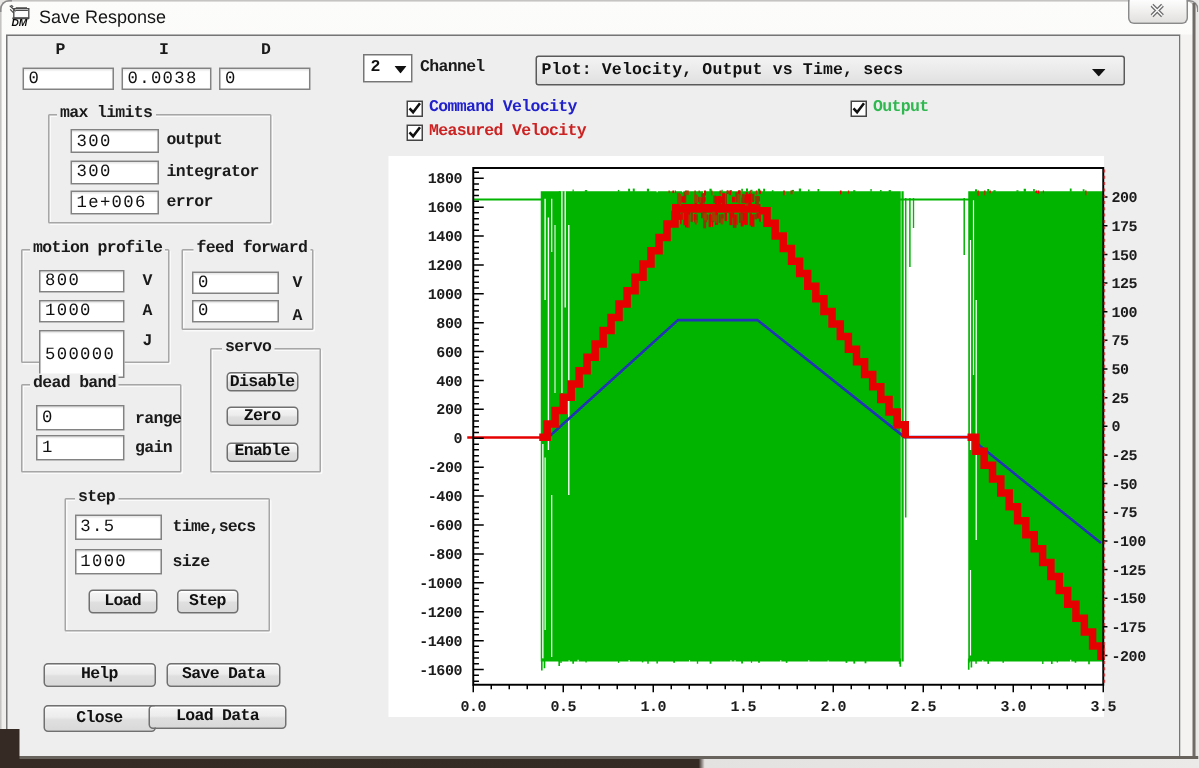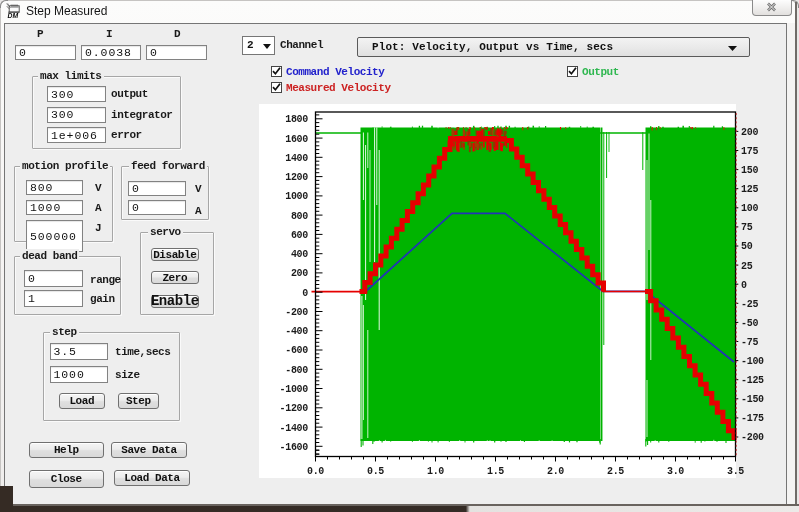--- a/index.html
+++ b/index.html
@@ -27,40 +27,40 @@
   box-shadow:1px 1px 0 rgba(255,255,255,.7), inset 1px 1px 0 rgba(255,255,255,.7)}
 .en{position:absolute;background:#fff;border:1px solid #828282;color:#111;box-shadow:inset 0 1px 1px rgba(0,0,0,0.10);
   font-family:"Liberation Mono",monospace;padding-left:3px;white-space:pre;
   display:flex;align-items:center}
 .combo{position:absolute;background:#fff;border:1px solid #767676;color:#111;
   font-family:"Liberation Mono",monospace;font-size:11px;font-weight:bold;padding-left:4px;line-height:17px}
 .drop{position:absolute;border:1px solid #5a5a5a;border-radius:2px;color:#111;
   font-family:"Liberation Mono",monospace;font-weight:bold;font-size:11px;letter-spacing:0.1px;
   background:linear-gradient(180deg,#f3f3f3,#e9e9e9 55%,#e0e0e0);line-height:18px;white-space:pre}
 .ck{position:absolute;font-family:"Liberation Mono",monospace;font-weight:bold;
-  font-size:11px;letter-spacing:-0.45px;white-space:pre;display:flex;align-items:flex-start;height:12px}
+  font-size:11px;letter-spacing:-0.45px;white-space:pre;display:flex;align-items:flex-end;height:12px}
 .cb{display:inline-block;width:11px;height:11px;background:#fff;border:1px solid #444;
   margin-right:4px;position:relative;flex:none}
 .cb svg{position:absolute;left:0;top:0}
 .bt{position:absolute;border:1px solid #707070;border-radius:3px;color:#111;
   font-family:"Liberation Mono",monospace;font-weight:bold;letter-spacing:-0.45px;
   background:linear-gradient(180deg,#f5f5f5 0%,#ececec 45%,#dfdfdf 55%,#d9d9d9 100%);
   display:flex;align-items:center;justify-content:center;white-space:pre;
   box-shadow:inset 0 1px 0 #ffffff}
 </style></head><body>
 <div id="frame"></div>
 <div class="arc" style="left:0;top:0;border-radius:6px 0 0 0;border-top:1.3px solid #8a8a8a;border-left:1.3px solid #8a8a8a"></div>
 <div class="arc" style="left:791px;top:0;border-radius:0 6px 0 0;border-top:1.3px solid #8a8a8a;border-right:1.3px solid #8a8a8a"></div>
 <svg id="icon" viewBox="0 0 15 15">
  <rect x="3.2" y="2.8" width="10" height="6.2" fill="#fbfbfb" stroke="#4a4a4a" stroke-width="0.9"></rect>
  <path d="M0.5 0.8 L4.5 4.5 M1.5 0.4 L2.8 1.6 M0.8 3.2 L3.2 5.8 M4.5 2.2 H12 M4.7 4 H12.6" stroke="#4a4a4a" stroke-width="0.8" fill="none"></path>
  <path d="M2.2 9.2 H13.4" stroke="#4a4a4a" stroke-width="1.1" fill="none"></path>
  <text x="1.6" y="14.6" font-family="Liberation Sans" font-size="6.8" font-weight="bold" font-style="italic" fill="#0a0a0a">DM</text>
 </svg>
-<div id="title">Step Measured</div>
+<div id="title">Save Response</div>
 <div id="xbtn"><svg width="38" height="15" viewBox="0 0 38 15">
  <path d="M15 3.5 L22 10.5 M22 3.5 L15 10.5" stroke="#6f6f6f" stroke-width="2.6" fill="none"></path>
  <path d="M15 3.5 L22 10.5 M22 3.5 L15 10.5" stroke="#fbfbfb" stroke-width="0.9" fill="none"></path>
 </svg></div>
 <div id="client"></div>
 <div id="rband"></div>
 <div id="rline"></div>
 <svg width="799" height="512" viewBox="0 0 799 512" style="position:absolute;left:0;top:0;pointer-events:none">
     <rect x="259" y="104" width="477" height="374" fill="#ffffff"></rect>
     <g>
@@ -353,21 +353,21 @@
 <div class="lb" style="left:37px;top:28px;">P</div>
 <div class="lb" style="left:106px;top:28px;">I</div>
 <div class="lb" style="left:174px;top:28px;">D</div>
 <div class="en" style="left:15px;top:45px;width:61px;height:15px;font-size:11.5px;letter-spacing:0.9px">0</div>
 <div class="en" style="left:81px;top:45px;width:60px;height:15px;font-size:11.5px;letter-spacing:0.9px">0.0038</div>
 <div class="en" style="left:146px;top:45px;width:61px;height:15px;font-size:11.5px;letter-spacing:0.9px">0</div>
 <div class="combo" style="left:242px;top:36px;width:33px;height:19px">2<svg style="position:absolute;right:3px;top:7px" width="8" height="5" viewBox="0 0 8 5">
       <path d="M0 0 L8 0 L4 5 Z" fill="#111"></path>
     </svg></div>
 <div class="lb" style="left:280px;top:39px;">Channel</div>
-<div class="drop" style="left:357px;top:37px;width:393px;height:20px"><span style="margin-left:14px">Plot: Velocity, Output vs Time, secs</span><svg style="position:absolute;right:12px;top:8px" width="9" height="5" viewBox="0 0 9 5">
+<div class="drop" style="left:357px;top:37px;width:393px;height:20px"><span style="margin-left:3px">Plot: Velocity, Output vs Time, secs</span><svg style="position:absolute;right:12px;top:8px" width="9" height="5" viewBox="0 0 9 5">
       <path d="M0 0 L9 0 L4.5 5 Z" fill="#111"></path>
     </svg></div>
 <div class="ck" style="left:271px;top:66px"><span class="cb"><svg width="9" height="9" viewBox="0 0 9 9">
         <path d="M1 4.2 L3.4 6.8 L8 0.8" stroke="#111" stroke-width="1.7" fill="none"></path>
       </svg></span><span style="color:#2222cc">Command Velocity</span></div>
 <div class="ck" style="left:271px;top:82px"><span class="cb"><svg width="9" height="9" viewBox="0 0 9 9">
         <path d="M1 4.2 L3.4 6.8 L8 0.8" stroke="#111" stroke-width="1.7" fill="none"></path>
       </svg></span><span style="color:#cc2222">Measured Velocity</span></div>
 <div class="ck" style="left:567px;top:66px"><span class="cb"><svg width="9" height="9" viewBox="0 0 9 9">
         <path d="M1 4.2 L3.4 6.8 L8 0.8" stroke="#111" stroke-width="1.7" fill="none"></path>
@@ -391,33 +391,33 @@
 <div class="gp" style="left:121px;top:166px;width:88px;height:54px"></div>
 <div class="gl" style="left:129px;top:159px">feed forward</div>
 <div class="en" style="left:128px;top:181px;width:58px;height:15px;font-size:11.5px;letter-spacing:0.9px">0</div>
 <div class="lb" style="left:195px;top:183px;">V</div>
 <div class="en" style="left:128px;top:199.5px;width:58px;height:15px;font-size:11.5px;letter-spacing:0.9px">0</div>
 <div class="lb" style="left:195px;top:205px;">A</div>
 <div class="gp" style="left:140px;top:231.5px;width:74px;height:83px"></div>
 <div class="gl" style="left:148px;top:224.5px">servo</div>
 <div class="bt" style="left:150.5px;top:248px;width:48.5px;height:13px;font-size:11px">Disable</div>
 <div class="bt" style="left:150.5px;top:271px;width:48.5px;height:13px;font-size:11px">Zero</div>
-<div class="bt" style="left:150.5px;top:294.5px;width:48.5px;height:13px;font-size:14px">Enable</div>
+<div class="bt" style="left:150.5px;top:294.5px;width:48.5px;height:13px;font-size:11px">Enable</div>
 <div class="gp" style="left:14px;top:256px;width:107px;height:59px"></div>
 <div class="gl" style="left:20px;top:249px">dead band</div>
 <div class="en" style="left:24px;top:270px;width:59px;height:17px;font-size:11.5px;letter-spacing:0.9px">0</div>
 <div class="lb" style="left:90px;top:274px;">range</div>
 <div class="en" style="left:24px;top:289.5px;width:59px;height:17px;font-size:11.5px;letter-spacing:0.9px">1</div>
 <div class="lb" style="left:90px;top:293px;">gain</div>
 <div class="gp" style="left:43px;top:331.5px;width:137px;height:89px"></div>
 <div class="gl" style="left:50px;top:324.5px">step</div>
 <div class="en" style="left:49.5px;top:343px;width:58.5px;height:17px;font-size:11.5px;letter-spacing:0.9px">3.5</div>
 <div class="lb" style="left:115px;top:346px;">time,secs</div>
 <div class="en" style="left:49.5px;top:366px;width:58.5px;height:17px;font-size:11.5px;letter-spacing:0.9px">1000</div>
 <div class="lb" style="left:115px;top:369px;">size</div>
 <div class="bt" style="left:59px;top:392.5px;width:45.5px;height:16px;font-size:11px">Load</div>
 <div class="bt" style="left:117.5px;top:392.5px;width:41.5px;height:16px;font-size:11px">Step</div>
 <div class="bt" style="left:28.5px;top:441.5px;width:75.5px;height:16px;font-size:11px">Help</div>
 <div class="bt" style="left:111px;top:441.5px;width:76px;height:16px;font-size:11px">Save Data</div>
 <div class="bt" style="left:28.5px;top:469.5px;width:75.5px;height:18px;font-size:11px">Close</div>
-<div class="bt" style="left:114px;top:469.5px;width:76px;height:16px;font-size:11px">Load Data</div>
+<div class="bt" style="left:99px;top:469.5px;width:92px;height:16px;font-size:11px">Load Data</div>
 <div id="botline"></div>
 <div id="botstrip"></div>
 <div id="corner"></div>
 </body></html>

